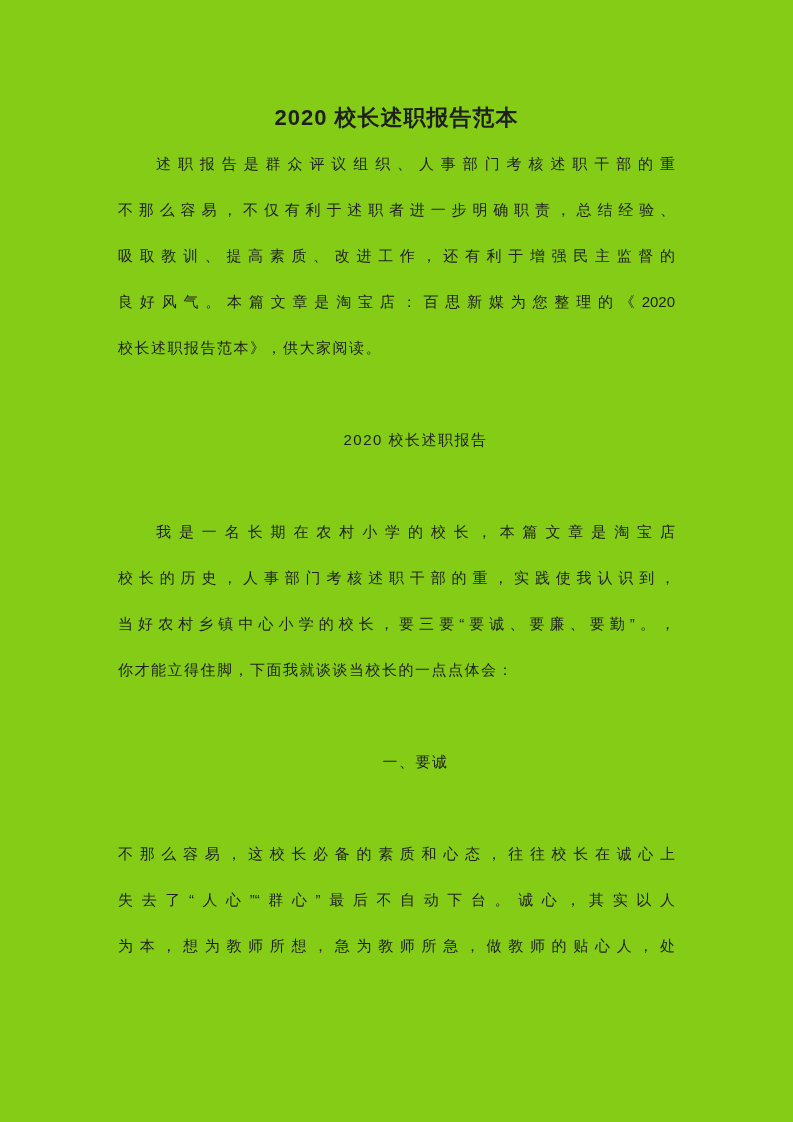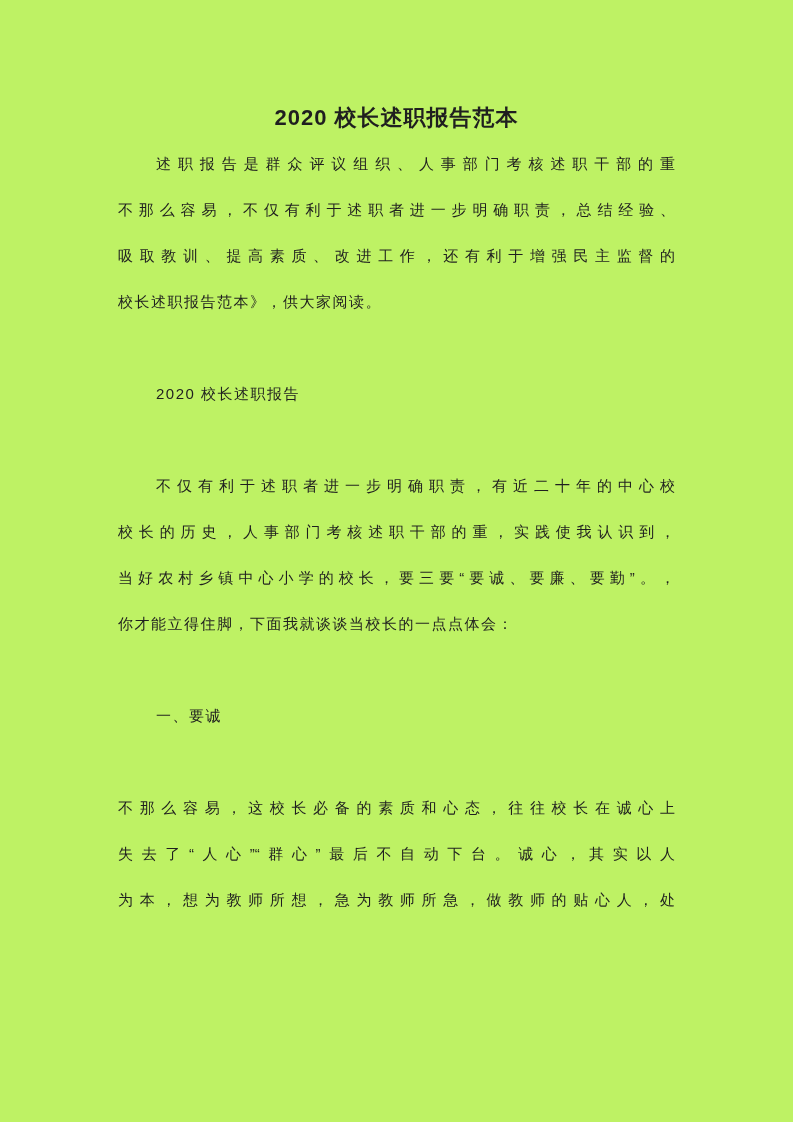--- a/index.html
+++ b/index.html
@@ -11,21 +11,21 @@
     width: 793px;
     height: 1122px;
     font-family: "Liberation Sans", "DejaVu Sans", sans-serif;
     color: #1f1f1f;
     overflow: hidden;
   }
   .page {
     box-sizing: border-box;
     width: 793px;
     height: 1122px;
-    background: #bef264;
+    background: #84cc16;
     padding: 95px 118px 0 118px;
   }
   .doc-title {
     margin: 0;
     height: 46px;
     line-height: 46px;
     font-size: 22px;
     font-weight: bold;
     text-align: center;
     letter-spacing: 1px;
@@ -44,44 +44,46 @@
   .line.justify {
     text-align: justify;
     text-align-last: justify;
   }
   .line.no-justify {
     text-align: left;
     letter-spacing: 1.5px;
   }
   .line.indent {
     text-indent: 38px;
+    text-align: center;
   }
   .spacer {
     height: 46px;
   }
 </style>
 </head>
 <body>
 
 <div class="page">
   <h1 class="doc-title">2020 校长述职报告范本</h1>
   <div>
       <div class="paragraph">
         <div class="line indent justify">述职报告是群众评议组织、人事部门考核述职干部的重</div>
         <div class="line justify">不那么容易，不仅有利于述职者进一步明确职责，总结经验、</div>
         <div class="line justify">吸取教训、提高素质、改进工作，还有利于增强民主监督的</div>
+        <div class="line justify">良好风气。本篇文章是淘宝店：百思新媒为您整理的《2020</div>
         <div class="line no-justify">校长述职报告范本》，供大家阅读。</div>
       </div>
       <div class="spacer"></div>
       <div class="paragraph">
         <div class="line indent no-justify">2020 校长述职报告</div>
       </div>
       <div class="spacer"></div>
       <div class="paragraph">
-        <div class="line indent justify">不仅有利于述职者进一步明确职责，有近二十年的中心校</div>
+        <div class="line indent justify">我是一名长期在农村小学的校长，本篇文章是淘宝店</div>
         <div class="line justify">校长的历史，人事部门考核述职干部的重，实践使我认识到，</div>
         <div class="line justify">当好农村乡镇中心小学的校长，要三要“要诚、要廉、要勤”。，</div>
         <div class="line no-justify">你才能立得住脚，下面我就谈谈当校长的一点点体会：</div>
       </div>
       <div class="spacer"></div>
       <div class="paragraph">
         <div class="line indent no-justify">一、要诚</div>
       </div>
       <div class="spacer"></div>
       <div class="paragraph">

